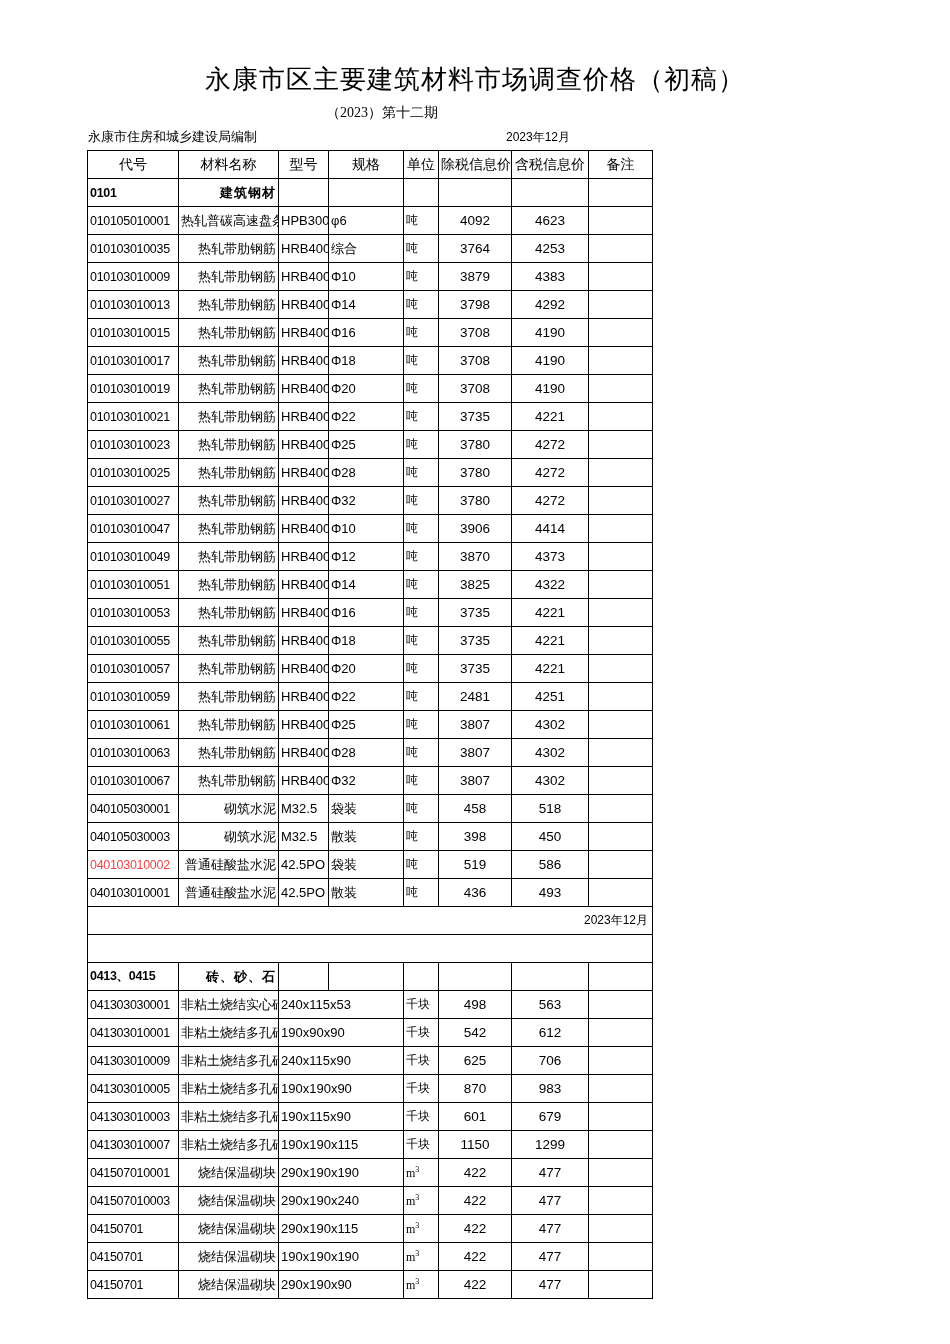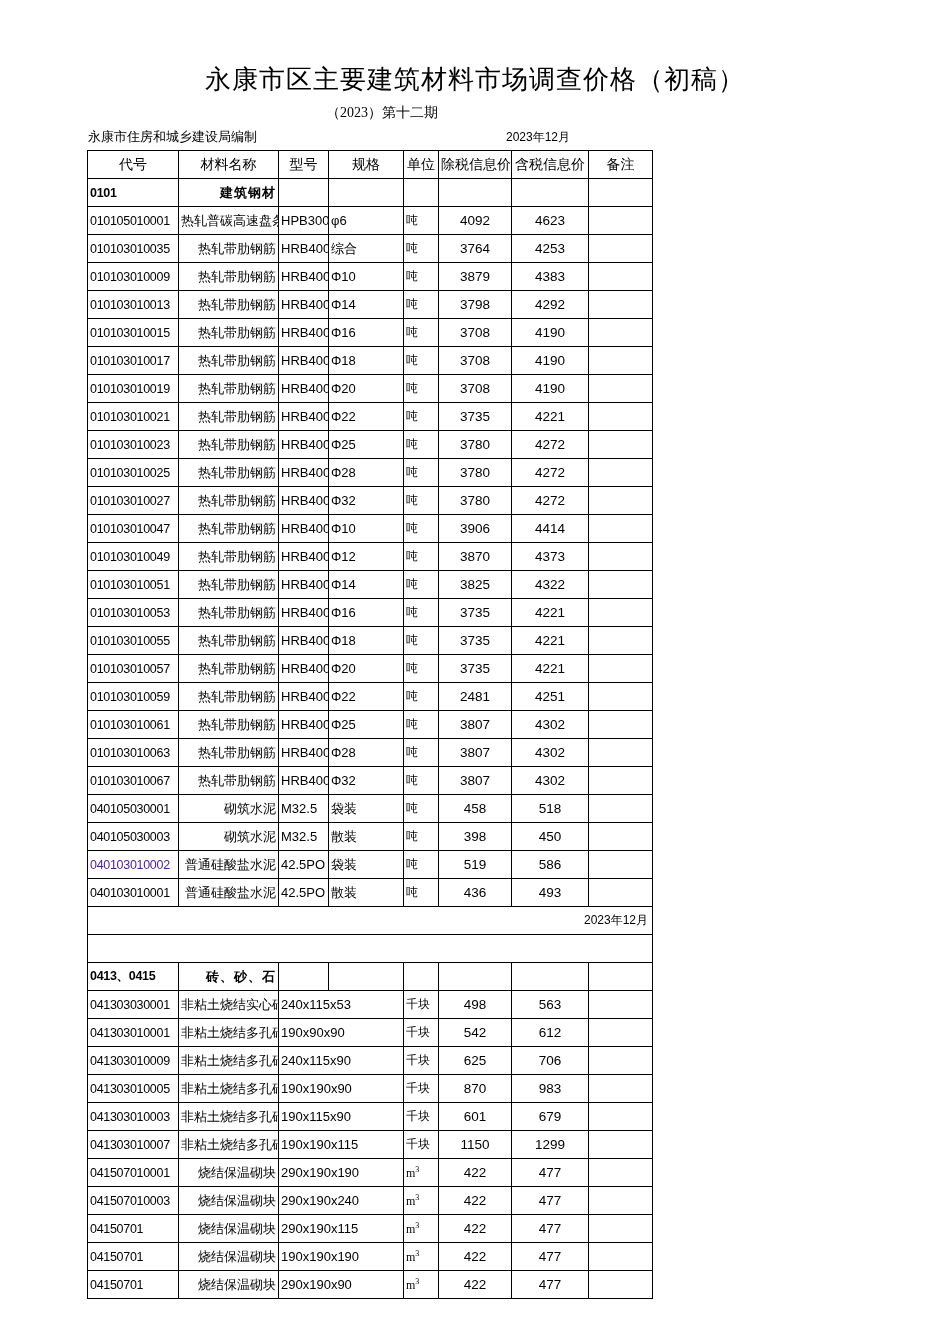--- a/index.html
+++ b/index.html
@@ -98,21 +98,21 @@
     text-align: center;
     font-size: 14px;
     font-family: "Liberation Serif", "DejaVu Serif", serif;
   }
   td.code {
     text-align: left;
     font-family: "Liberation Sans", "DejaVu Sans", sans-serif;
     font-size: 12.5px;
     letter-spacing: -0.3px;
   }
-  td.code.red { color: #4c1d95; }
+  td.code.red { color: #ef4444; }
   td.name {
     text-align: right;
     font-size: 13px;
   }
   td.model {
     text-align: left;
     font-family: "Liberation Sans", "DejaVu Sans", sans-serif;
     font-size: 13px;
   }
   td.spec {

